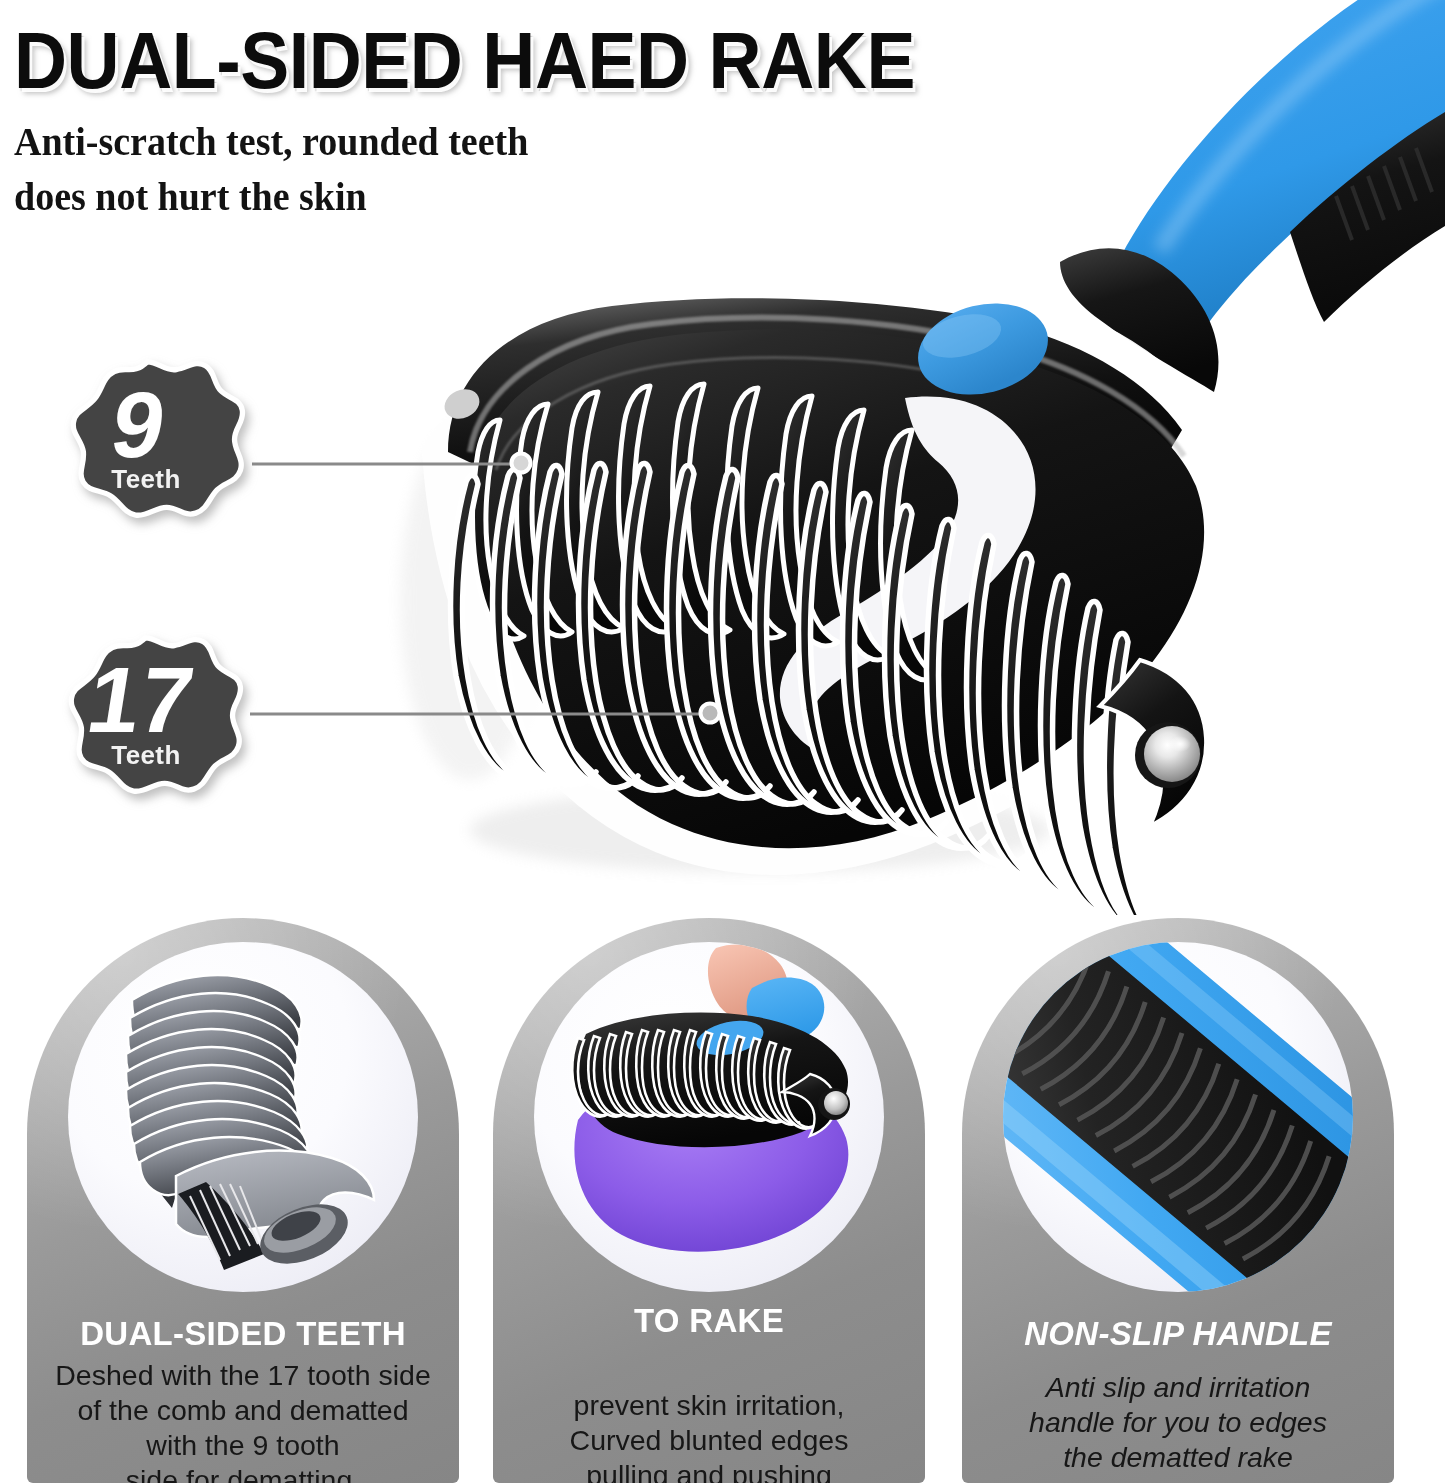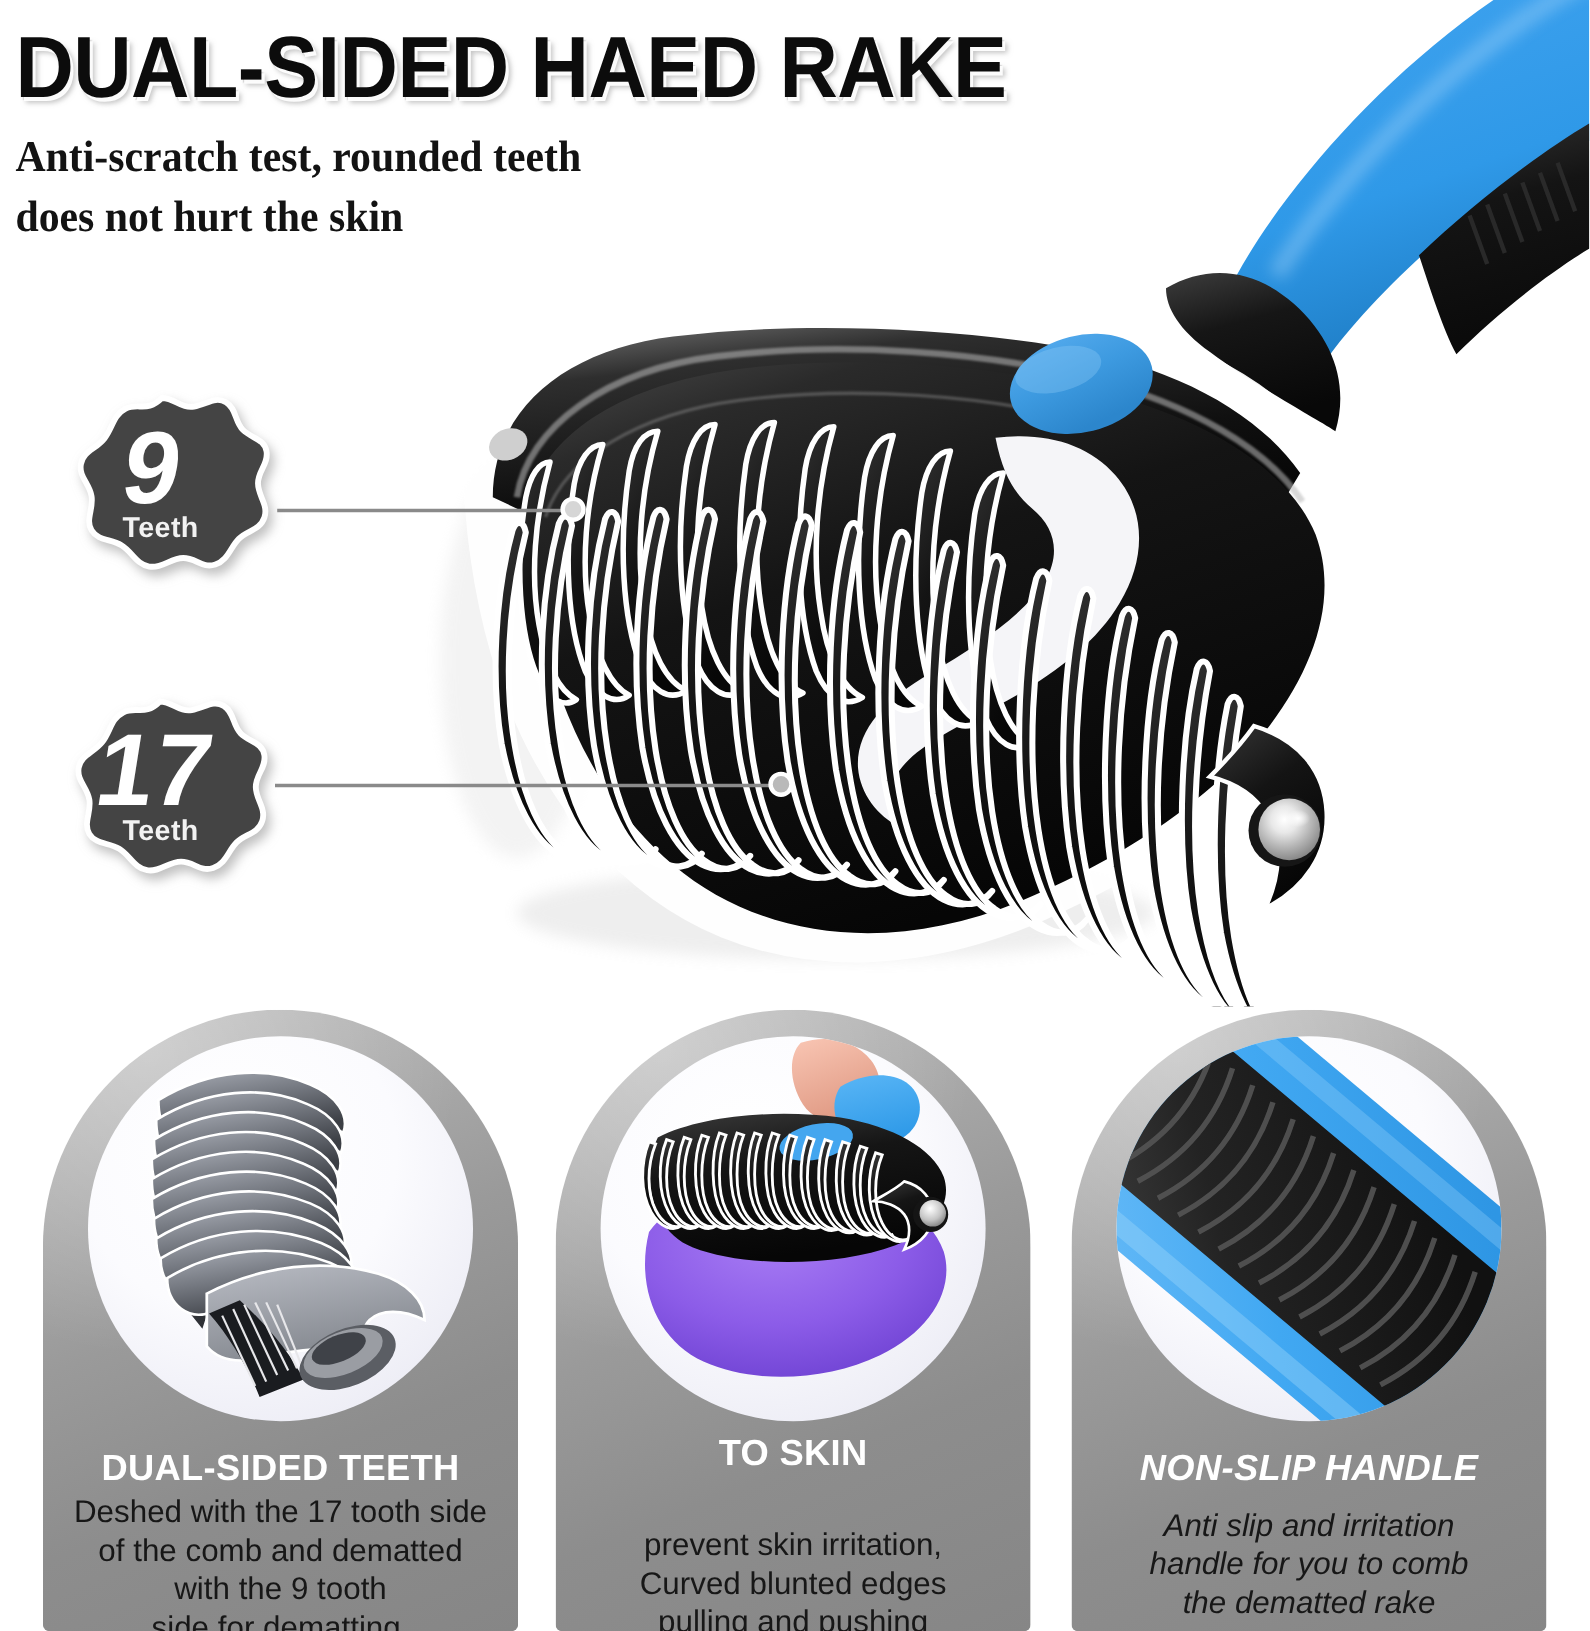--- a/index.html
+++ b/index.html
@@ -56,21 +56,21 @@
   }
   .badge-lbl{
     font-family:"Liberation Sans",sans-serif;font-weight:bold;
     font-size:26px;fill:#f2f2f2;letter-spacing:0.4px;
   }
 
   
   .leader{position:absolute;z-index:24;}
 
   
-  #cards{position:absolute;left:16px;top:918px;width:1327px;height:565px;}
+  #cards{position:absolute;left:4px;top:918px;width:1327px;height:565px;}
   .card{
     position:absolute;top:0;width:432px;height:565px;overflow:hidden;
   }
   #card-0{left:23px;}
   #card-1{left:489px;}
   #card-2{left:958px;font-style:italic;}
   .card-shape{
     position:absolute;left:0;top:0;width:432px;height:565px;
     border-radius:216px 216px 6px 6px;
     background:
@@ -511,21 +511,21 @@
           <path d="M256 108 C248 128 248 154 256 170 C262 182 272 188 280 184 C272 190 260 186 252 172 C242 154 242 126 250 106 Z"></path>
         </g>
 
         <path d="M276 132 C292 136 302 148 302 162 C302 176 292 188 276 194
                  C282 182 282 170 276 162 C270 154 258 150 248 150 C258 144 270 138 276 132 Z" fill="url(#c1black)" stroke="#ffffff" stroke-width="2.4"></path>
         <circle cx="300" cy="162" r="16" fill="#151515"></circle>
         <circle cx="302" cy="161" r="12" fill="url(#c1riv)"></circle>
       </svg>
     </div>
     <div class="card-head two-line">
-      <div>TO SKIN</div>
+      <div>TO RAKE</div>
     </div>
     <div class="card-body">
       <div>prevent skin irritation,</div>
       <div>Curved blunted edges</div>
       <div>pulling and pushing</div>
     </div>
   </div>
 
   <div class="card" id="card-2">
     <div class="card-shape"></div>
@@ -572,17 +572,17 @@
           <rect x="58" y="-40" width="18" height="430" fill="#9ed6fb" opacity="0.4"></rect>
           <rect x="272" y="-40" width="16" height="430" fill="#9ed6fb" opacity="0.3"></rect>
         </g>
       </svg>
     </div>
     <div class="card-head one-line">
       <div>NON-SLIP HANDLE</div>
     </div>
     <div class="card-body">
       <div>Anti slip and irritation</div>
-      <div>handle for you to comb</div>
+      <div>handle for you to edges</div>
       <div>the dematted rake</div>
     </div>
   </div>
 </div>
 
 </body></html>

